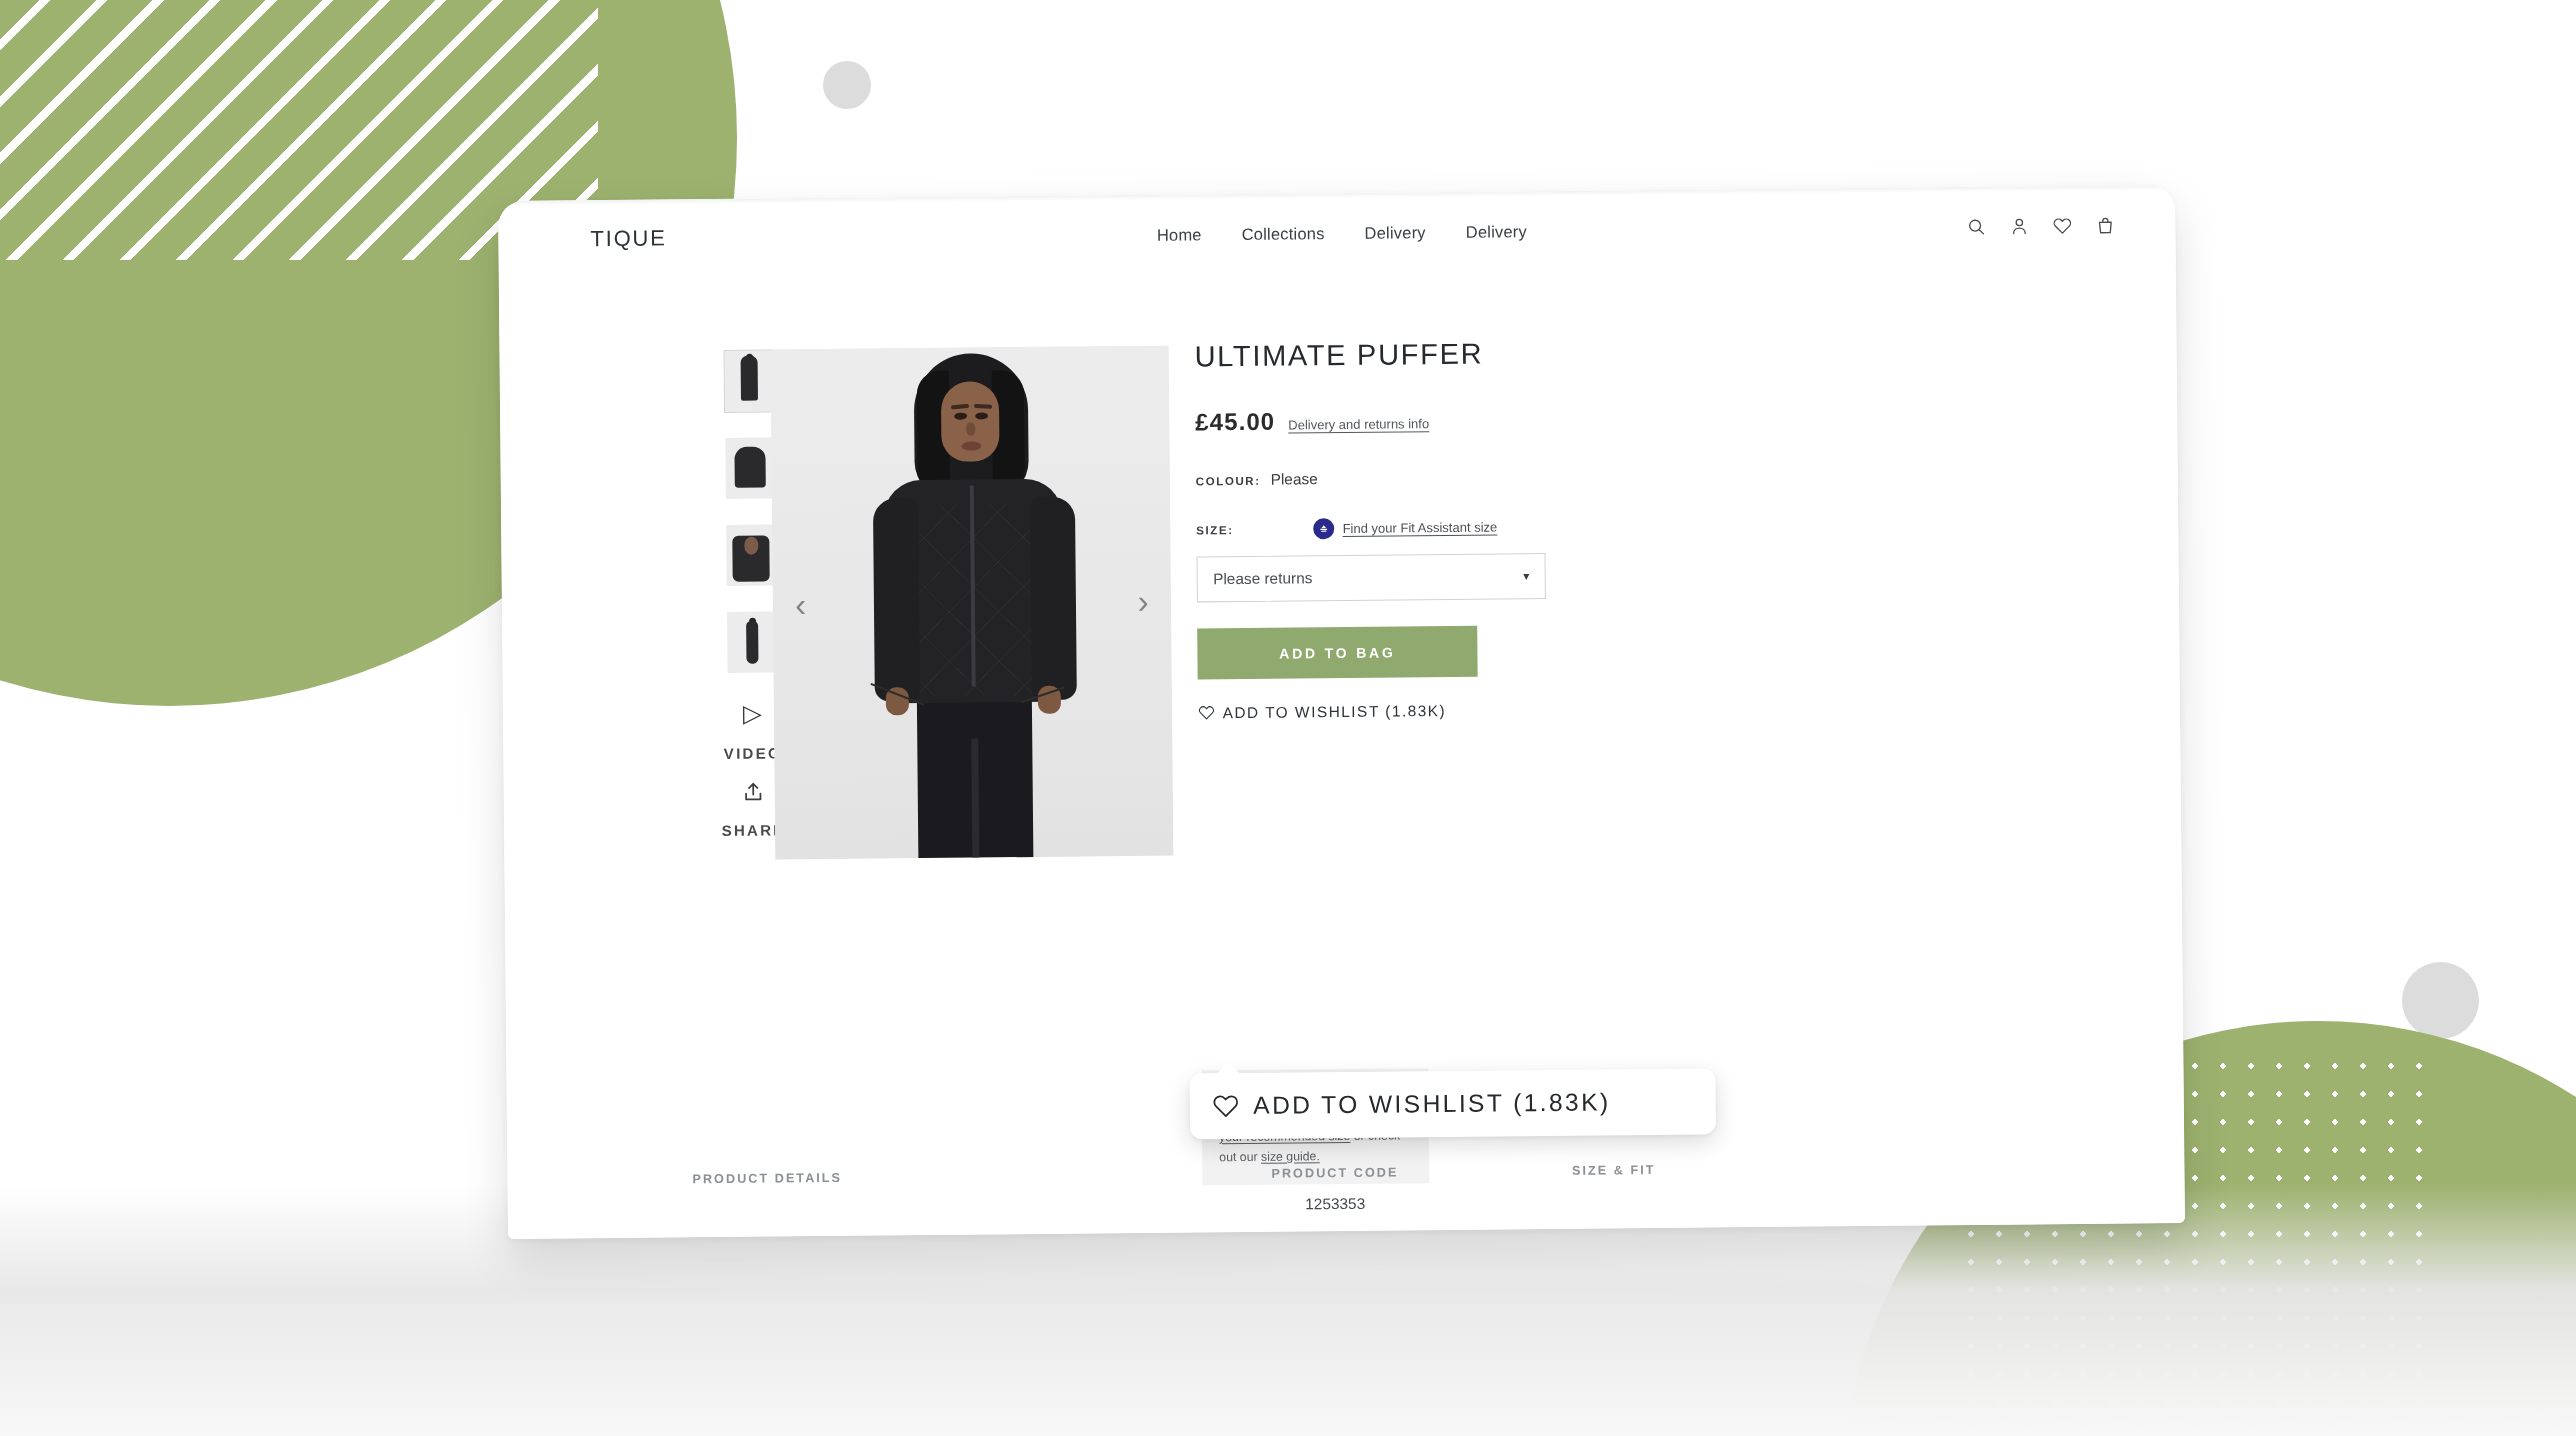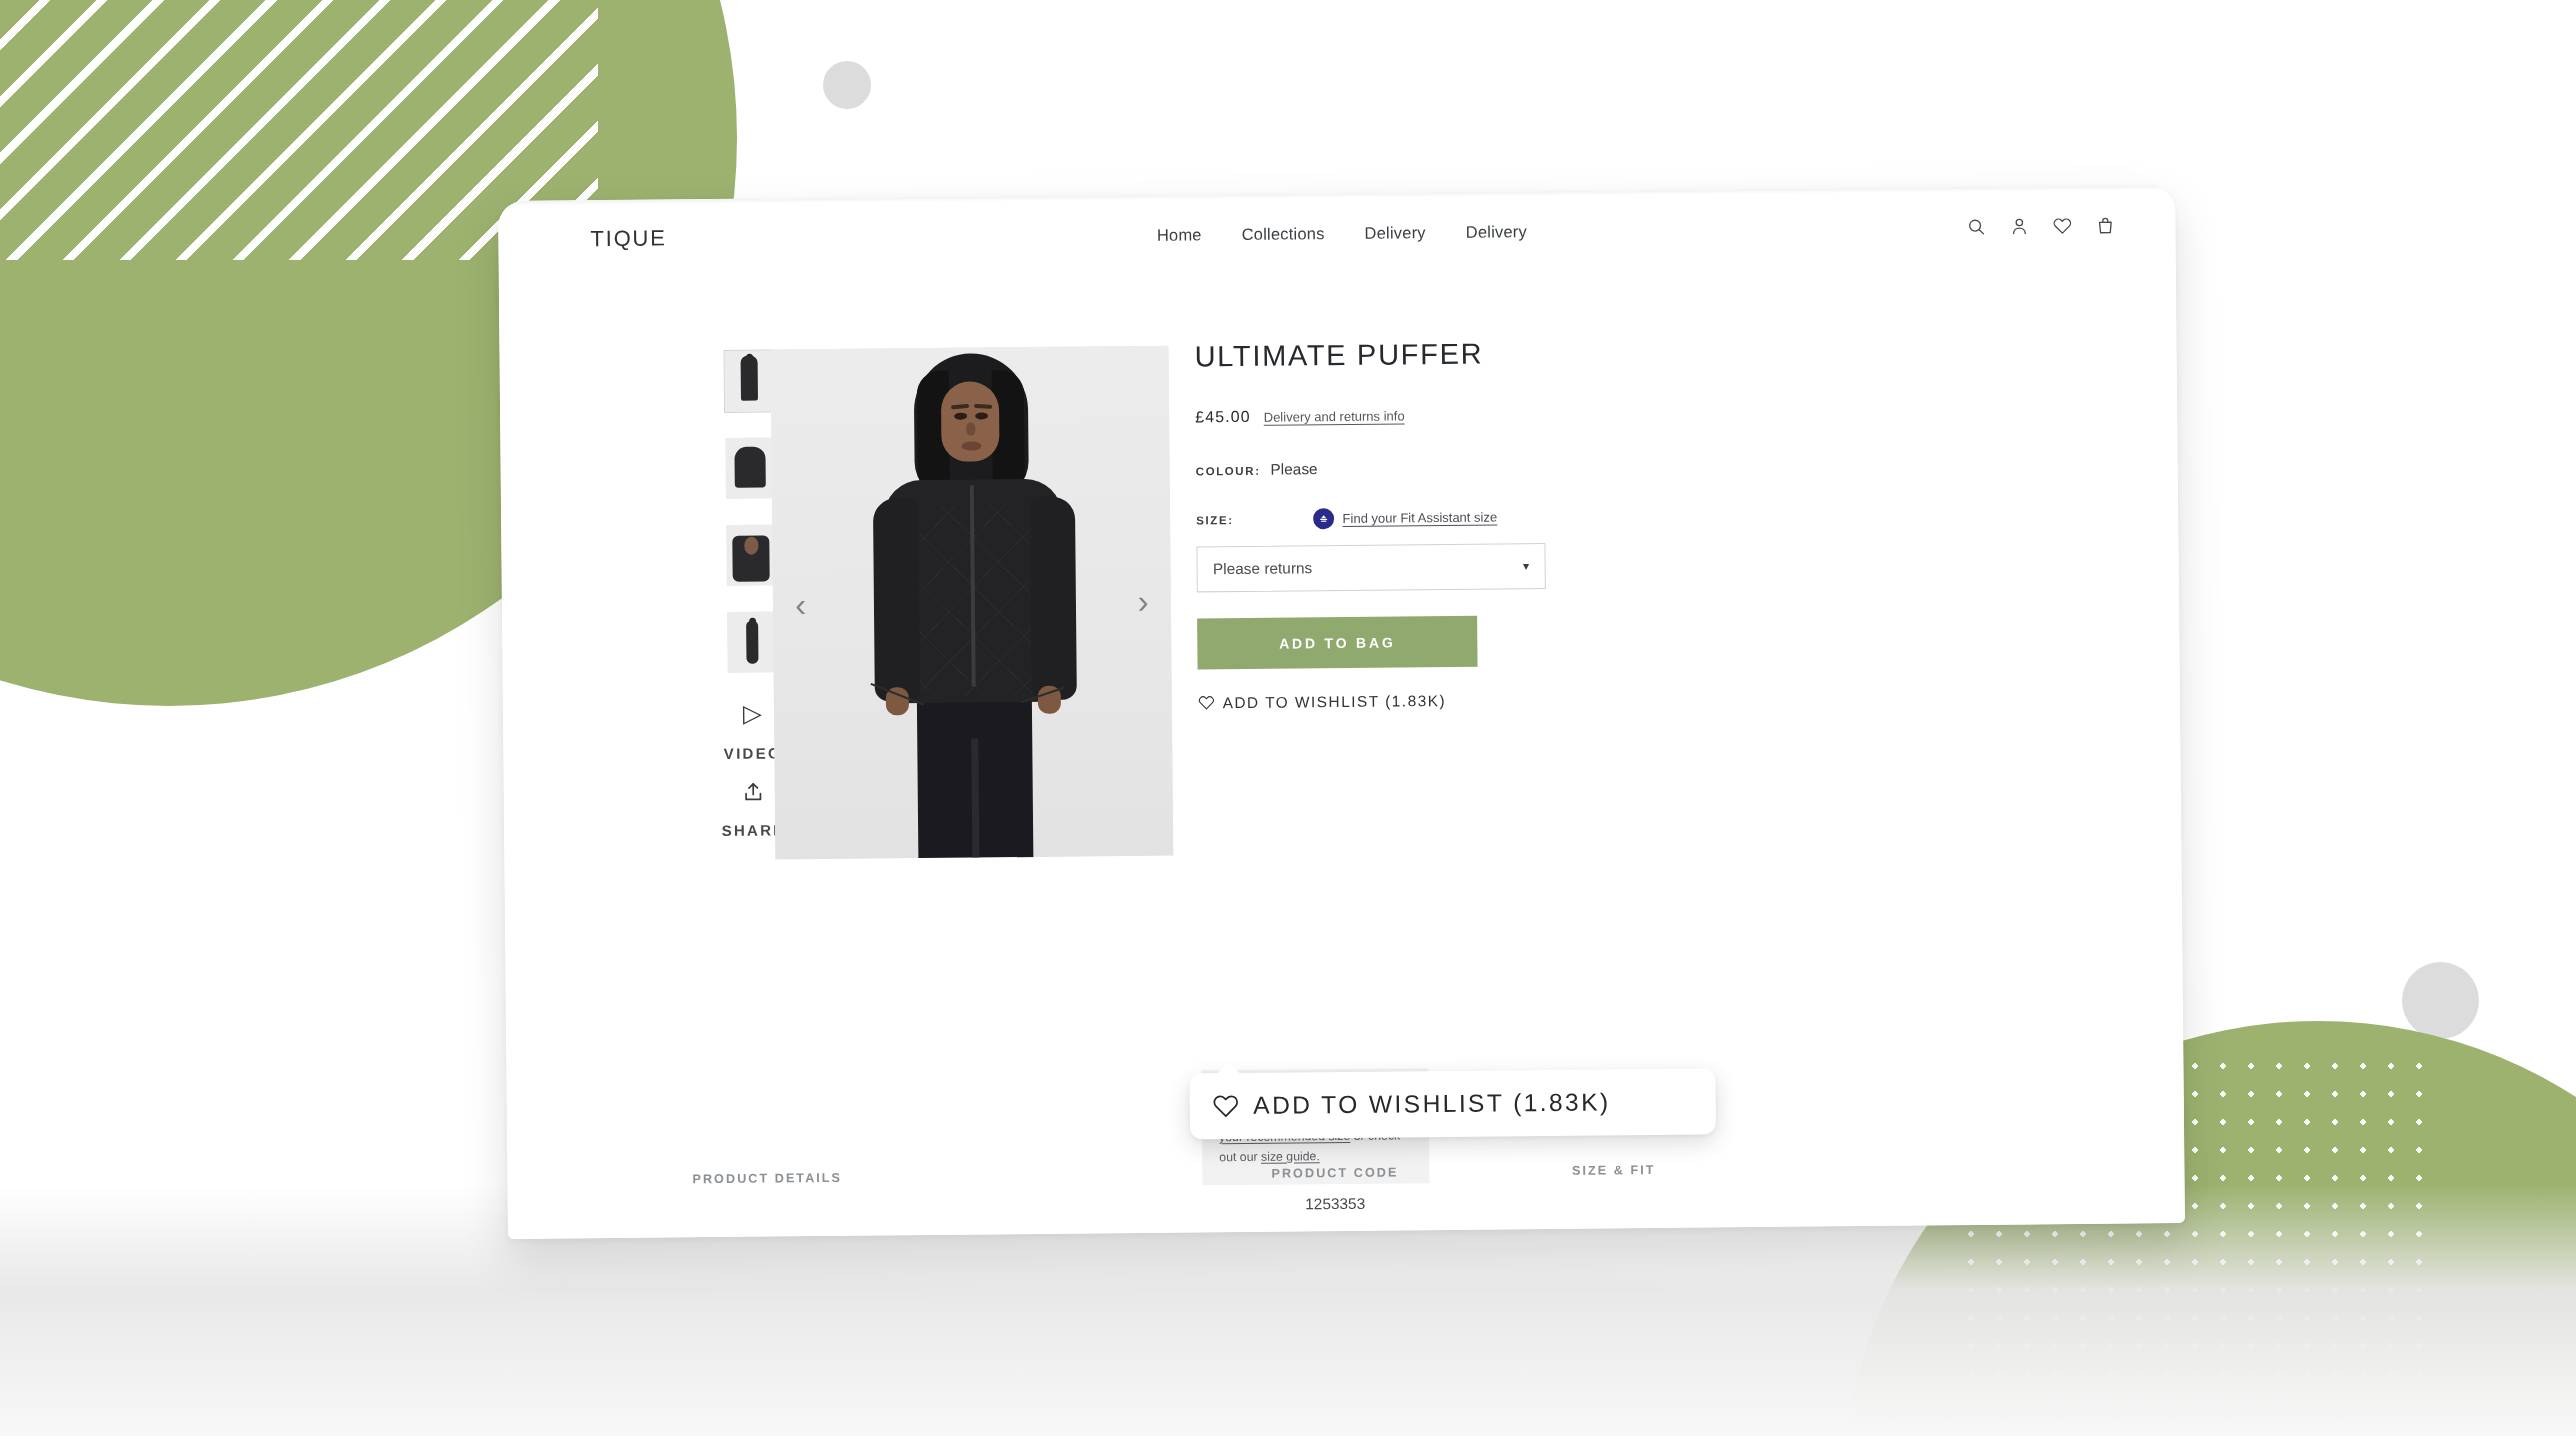--- a/index.html
+++ b/index.html
@@ -329,22 +329,22 @@
     margin: 0 0 35px 0;
     white-space: nowrap;
   }
   .price-row {
     display: flex;
     align-items: baseline;
     gap: 13px;
     margin-bottom: 35px;
   }
   .p-price {
-    font-size: 16px;
-    font-weight: 400;
+    font-size: 24px;
+    font-weight: 700;
     letter-spacing: 1.1px;
     color: #2b2b2b;
   }
   .p-delivery {
     font-size: 13px;
     color: #55595d;
     text-decoration: underline;
     text-underline-offset: 3.1px;
     cursor: pointer;
   }

